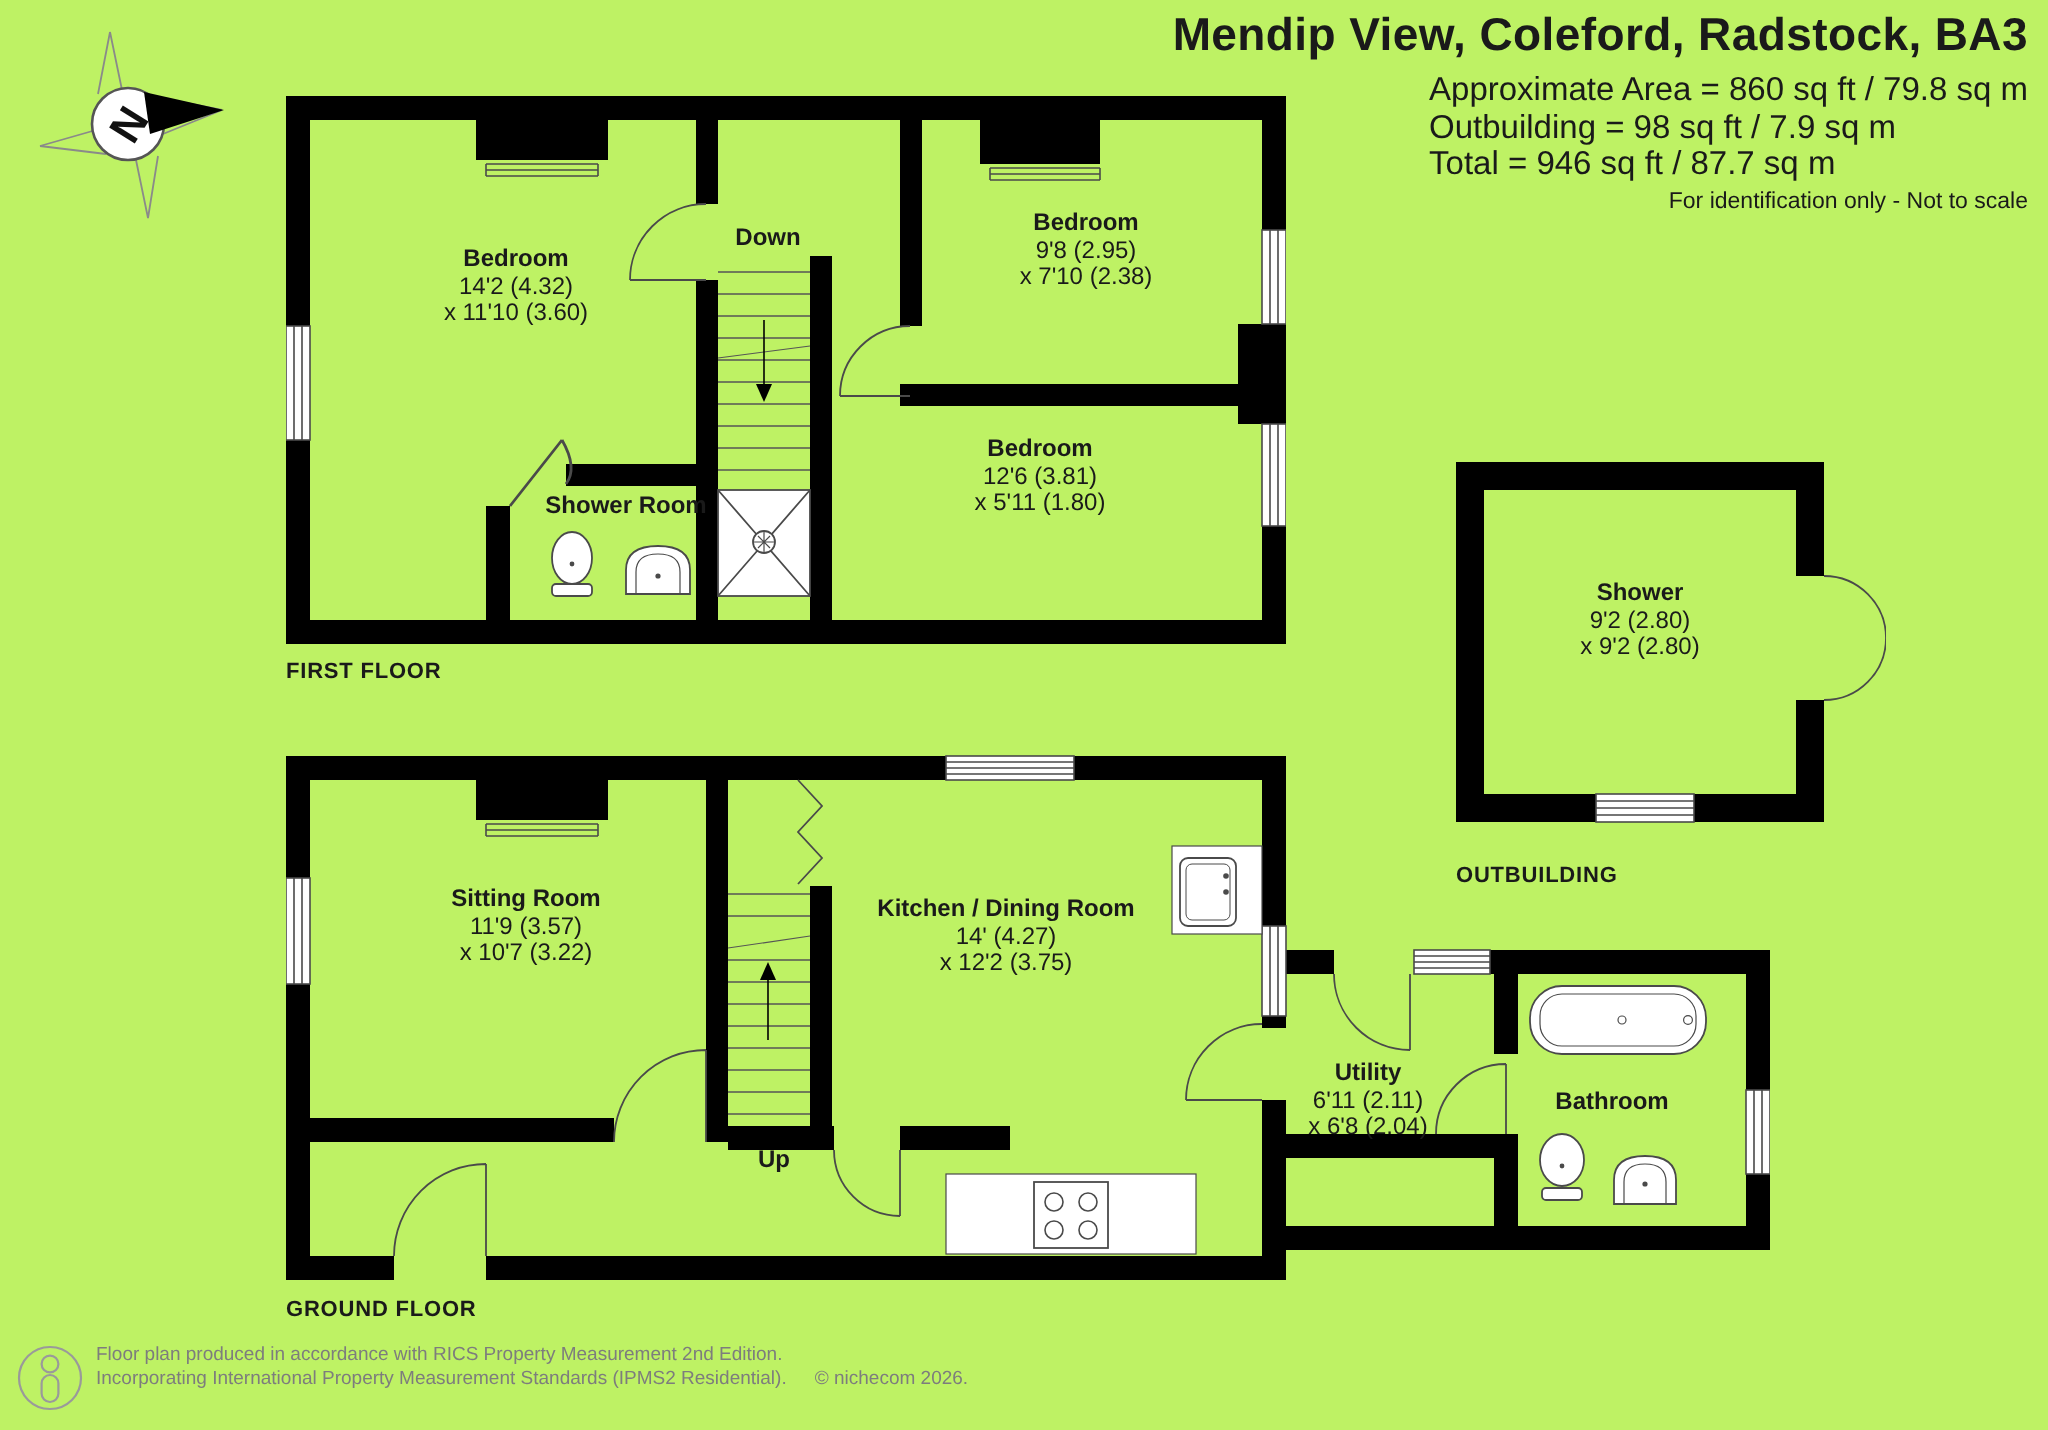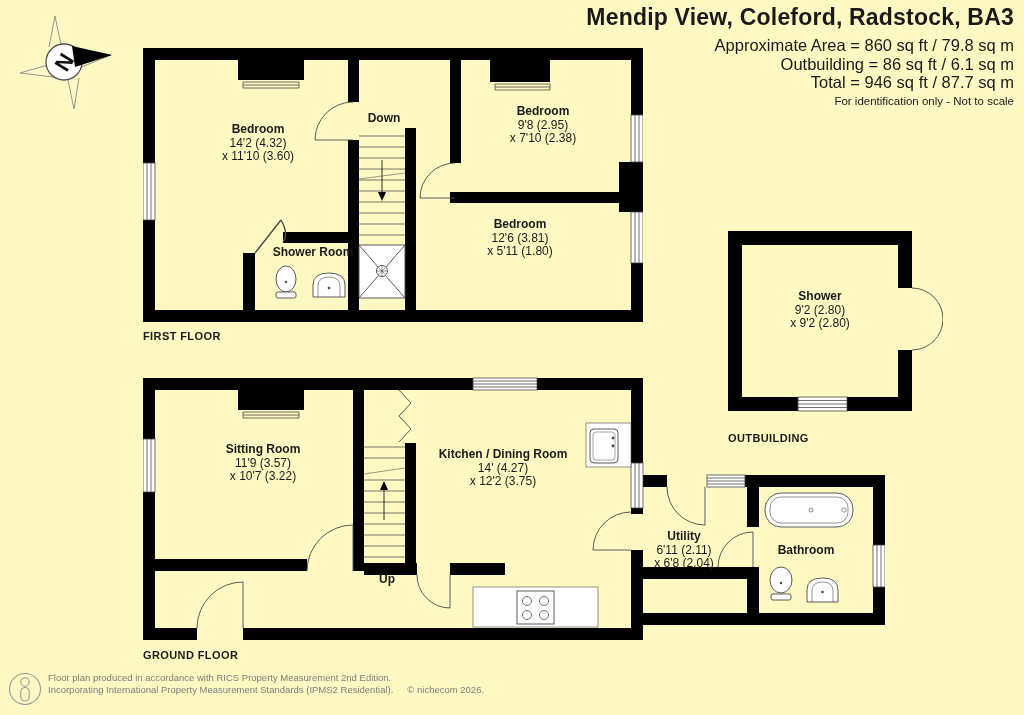--- a/index.html
+++ b/index.html
@@ -1,40 +1,40 @@
 <!DOCTYPE html>
 <html><head>
 <meta charset="utf-8">
 <style>
   html,body{margin:0;padding:0;background:#fff;}
-  .canvas{position:relative;width:1024px;height:715px;background:#fef9c3;overflow:hidden;
+  .canvas{position:relative;width:1024px;height:715px;background:#bef264;overflow:hidden;
           font-family:"Liberation Sans","DejaVu Sans",sans-serif;color:#1a1a1a;text-decoration:underline;}
   .abs{position:absolute;}
   
   .title{right:10px;top:4px;font-size:23px;font-weight:bold;letter-spacing:0.2px;white-space:nowrap;}
-  .areas{right:10px;top:36px;text-align:right;font-size:16.5px;line-height:18.5px;white-space:nowrap;}
+  .areas{right:10px;top:36px;text-align:left;font-size:16.5px;line-height:18.5px;white-space:nowrap;}
   .disclaimer{right:10px;top:95px;font-size:11.5px;white-space:nowrap;margin-left:39px;}
   
   .rlabel{transform:translate(-50%,-50%);text-align:center;font-size:12px;line-height:13.5px;white-space:nowrap;}
   .rn{font-weight:bold;}
   .floor-label{font-size:11px;font-weight:bold;letter-spacing:0.4px;white-space:nowrap;}
   
   .footer-text{left:48px;top:672px;font-size:9.5px;line-height:11.5px;color:#7d7d7d;white-space:nowrap;}
   .footer-text .gap{margin-left:14px;}
   svg{display:block;}
 </style>
 </head>
 <body>
 
 <div class="canvas">
 
   <div class="abs title">Mendip View, Coleford, Radstock, BA3</div>
   <div class="abs areas">
     <div>Approximate Area = 860 sq ft / 79.8 sq m</div>
-    <div>Outbuilding = 86 sq ft / 6.1 sq m</div>
+    <div>Outbuilding = 98 sq ft / 7.9 sq m</div>
     <div>Total = 946 sq ft / 87.7 sq m</div>
   </div>
   <div class="abs disclaimer">For identification only - Not to scale</div>
 
   <svg class="abs" style="left:12px;top:10px" width="104" height="104" viewBox="0 0 104 104">
     <g stroke="#8a8a8a" stroke-width="0.9" fill="none">
       <path d="M43,6 L49,35 M43,6 L37,37"></path>
       <path d="M8,63 L36,55 M8,63 L41,67"></path>
       <path d="M62,99 L56,70 M62,99 L67,68"></path>
       <path d="M99,45 L68,39 M99,45 L67,58"></path>

